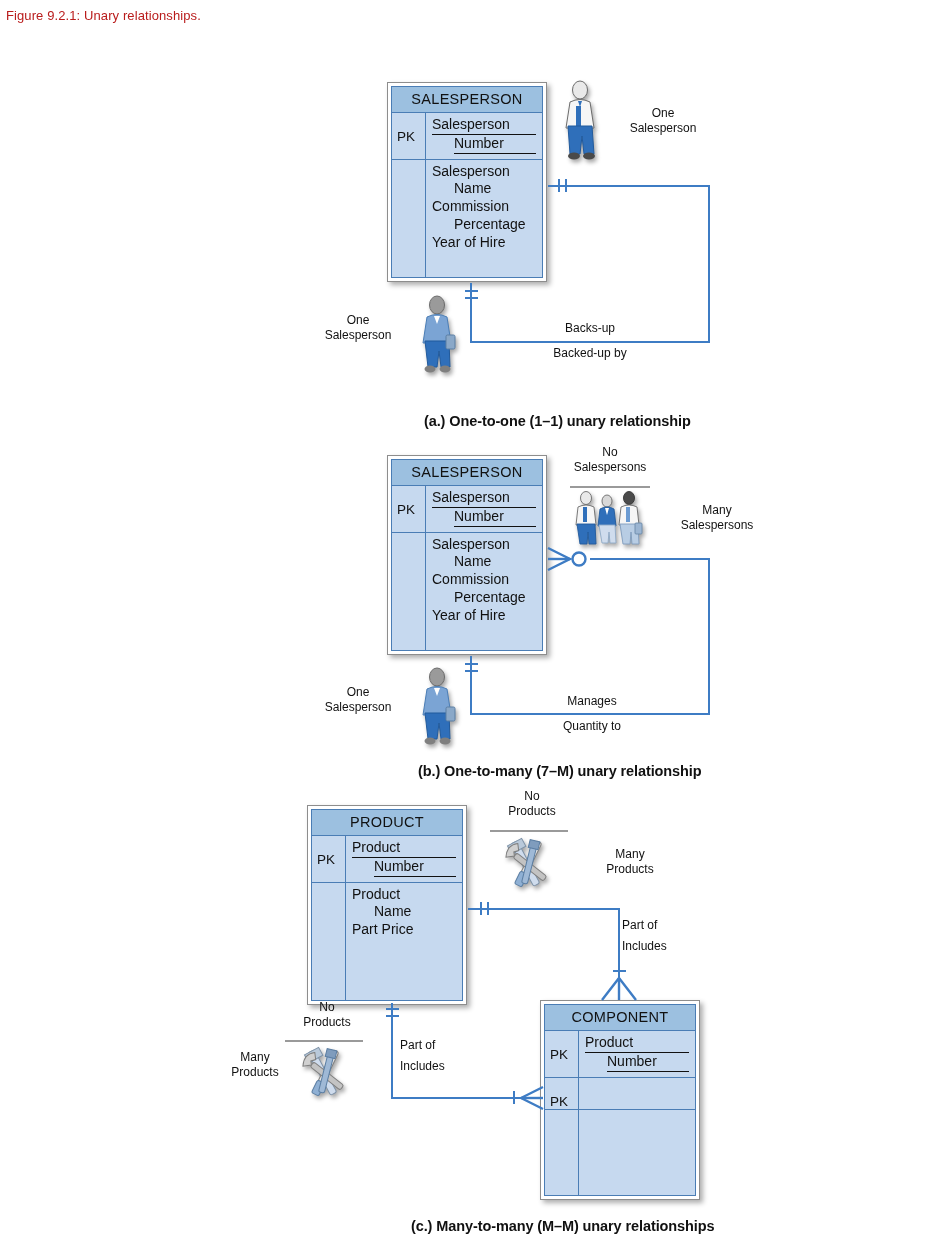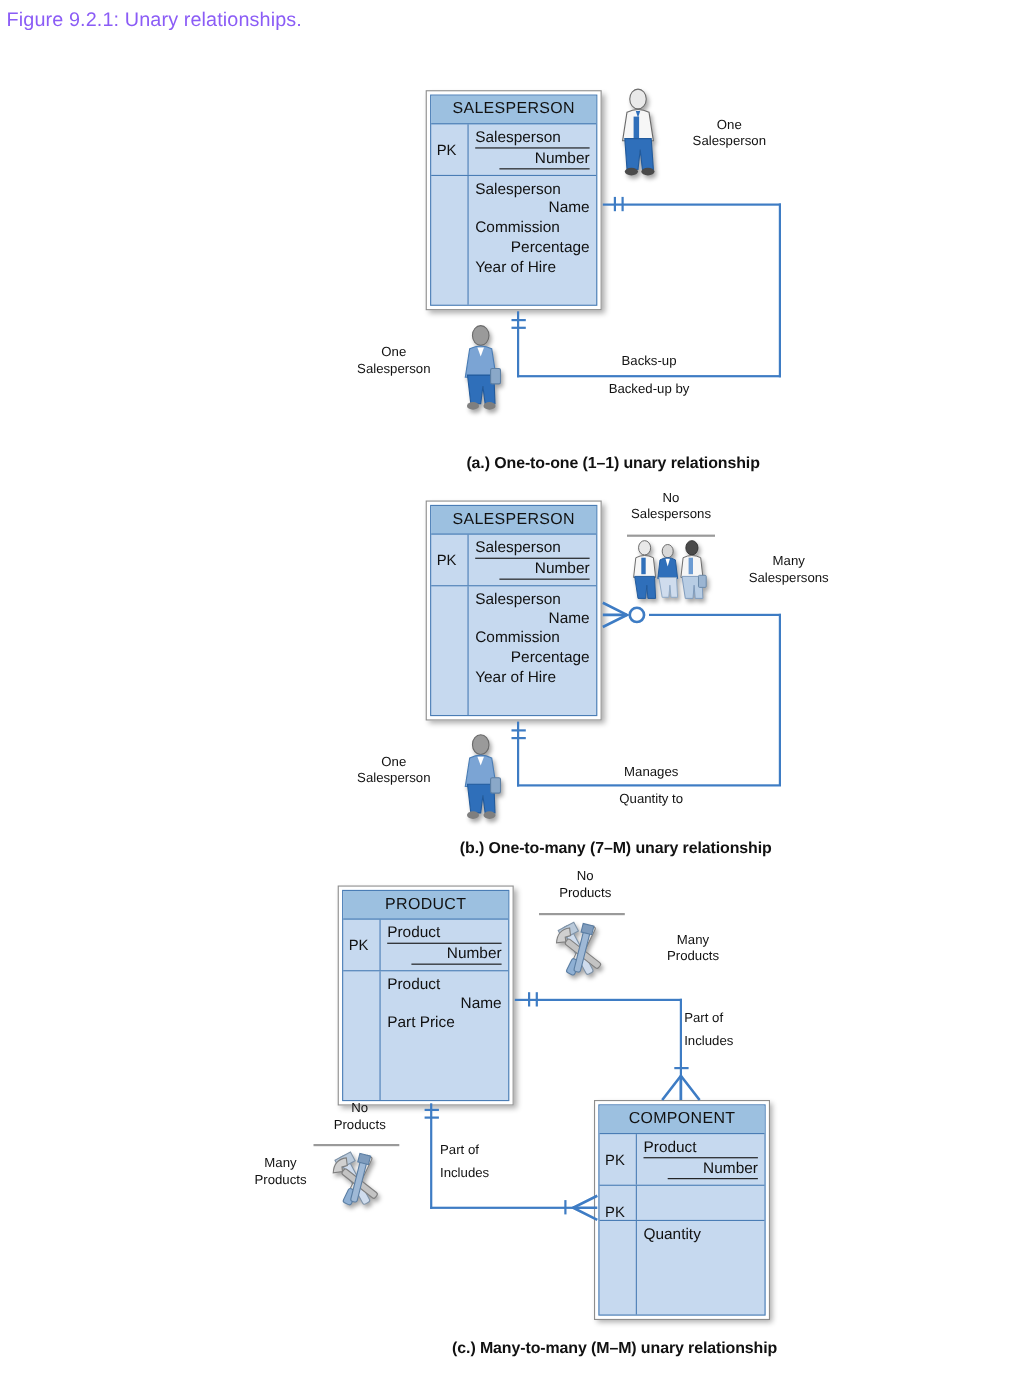--- a/index.html
+++ b/index.html
@@ -5,21 +5,21 @@
   html,body{margin:0;padding:0;}
   body{
     width:936px;height:1254px;
     background:#ffffff;
     font-family:"Liberation Sans", sans-serif;
     position:relative;
     overflow:hidden;
   }
   .fig-title{
     position:absolute;left:6px;top:8px;
-    font-size:18px;color:#8b5cf6;
+    font-size:13px;color:#b91c1c;
     font-family:"Liberation Sans", sans-serif;
     letter-spacing:.1px;
   }
   
   .entity{
     position:absolute;
     box-sizing:border-box;
     border:1px solid #8d8d8d;
     background:#ffffff;
     padding:3px;
@@ -55,21 +55,21 @@
     box-sizing:border-box;
   }
   .ent-attrs{
     flex:1;
     font-size:14px;color:#111;
     padding:3px 6px 5px 6px;
     box-sizing:border-box;
     line-height:1.27;
   }
   .attr{display:block;}
-  .attr.ind{padding-left:22px;text-align:right;}
+  .attr.ind{padding-left:22px;}
   .attr.pk{
     border-bottom:1px solid #111;
     display:inline-block;
     width:100%;
     box-sizing:border-box;
   }
   .attr.pk.ind{width:calc(100% - 22px);margin-left:22px;padding-left:0;}
   
   .ln{position:absolute;background:#3e7cc4;}
   .lnh{height:2px;}
@@ -288,23 +288,20 @@
       <div class="ent-attrs">
         <span class="attr pk">Product</span>
         <span class="attr pk ind">Number</span>
       </div>
     </div>
     <div class="ent-row">
       <div class="ent-key">PK</div>
     </div>
     <div class="ent-row last">
       <div class="ent-key"></div>
-      <div class="ent-attrs">
-        <span class="attr">Quantity</span>
-      </div>
     </div>
   </div>
 </div>
 
 <div class="ln lnh" style="left:468px;top:908px;width:152px;"></div>
 <div class="ln lnv" style="left:618px;top:908px;height:92px;"></div>
 <div class="tick tick-v" style="left:480px;top:902px;"></div>
 <div class="tick tick-v" style="left:487px;top:902px;"></div>
 <div class="tick tick-h" style="left:613px;top:970px;"></div>
 <div class="cf" style="left:600px;top:976px;">
@@ -376,13 +373,13 @@
   </svg>
 </div>
 <div class="lbl" style="left:200px;top:1050px;width:110px;">Many
 Products</div>
 
 <div class="lbl" style="left:622px;top:918px;width:90px;text-align:left;">Part of</div>
 <div class="lbl" style="left:622px;top:939px;width:100px;text-align:left;">Includes</div>
 <div class="lbl" style="left:400px;top:1038px;width:90px;text-align:left;">Part of</div>
 <div class="lbl" style="left:400px;top:1059px;width:100px;text-align:left;">Includes</div>
 
-<div class="caption" style="left:411px;top:1218px;">(c.) Many-to-many (M–M) unary relationship</div>
+<div class="caption" style="left:411px;top:1218px;">(c.) Many-to-many (M–M) unary relationships</div>
 
 </body></html>

